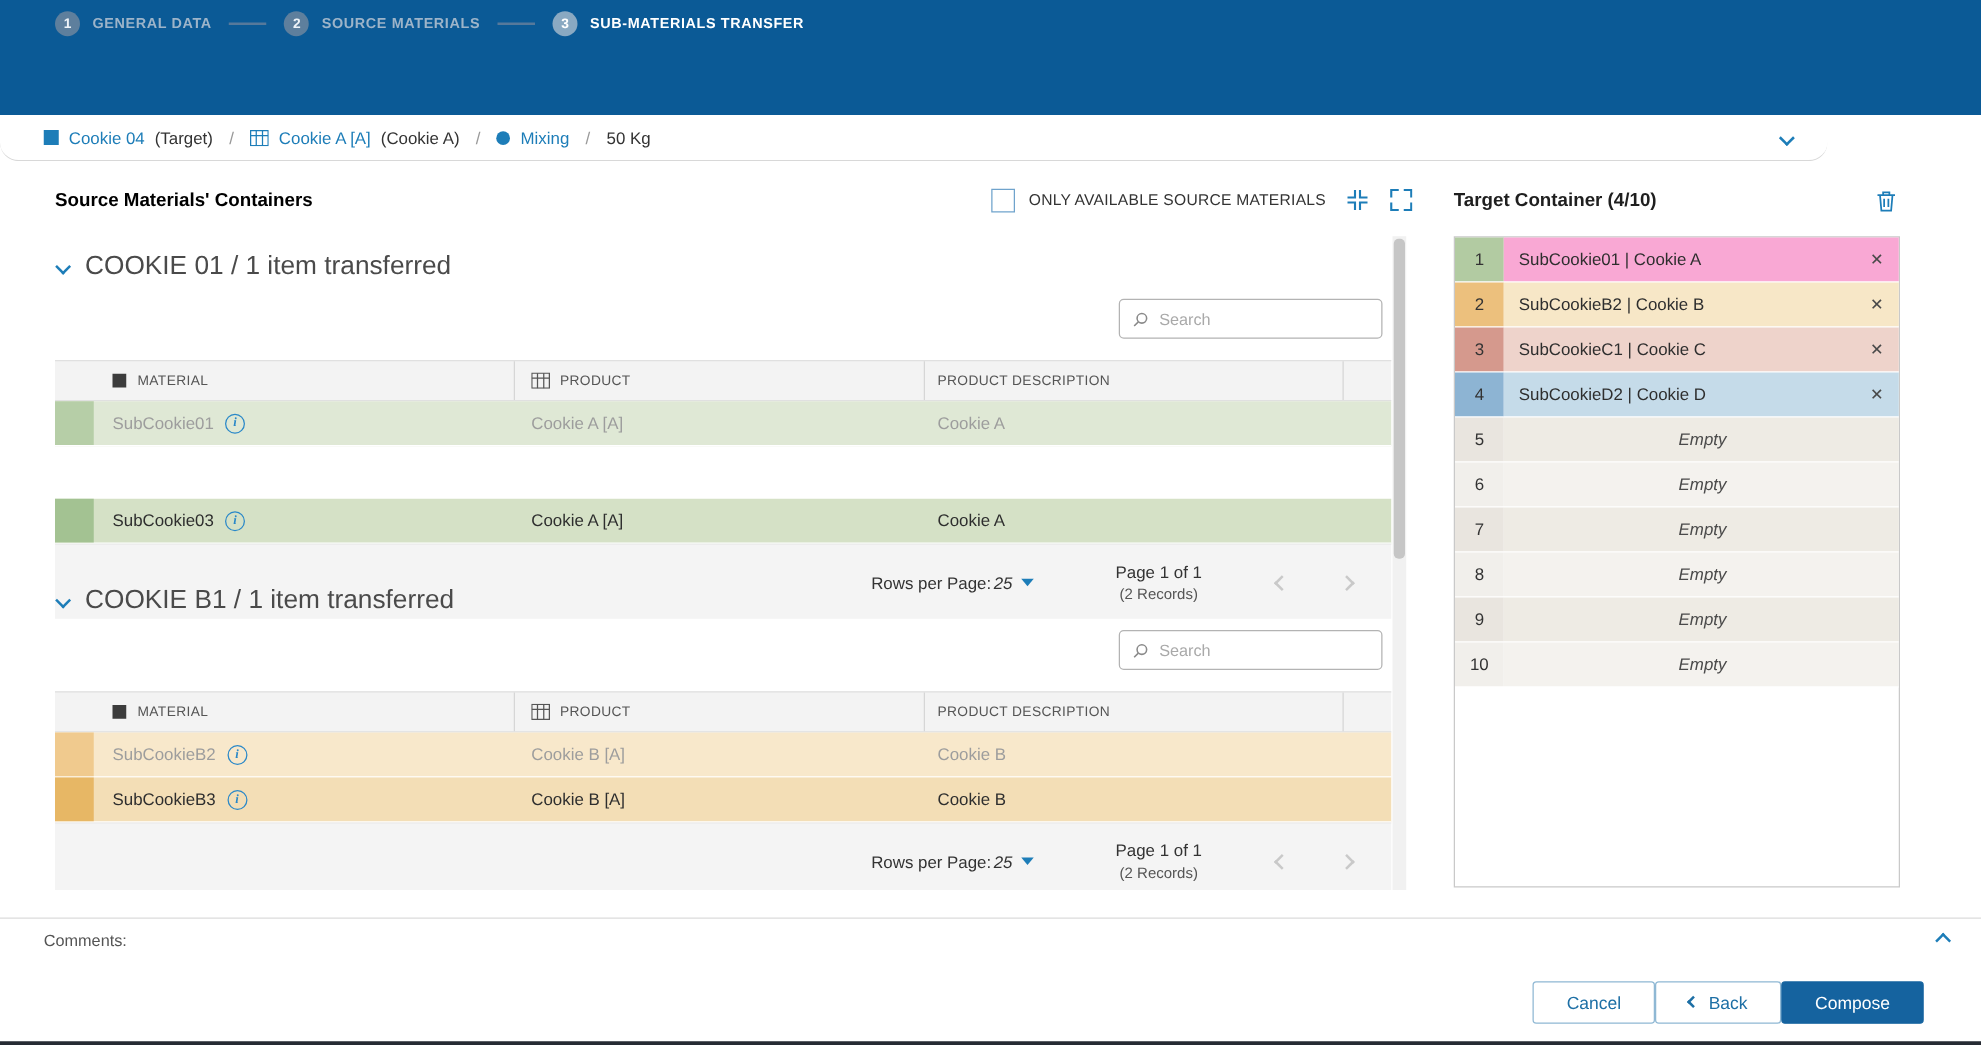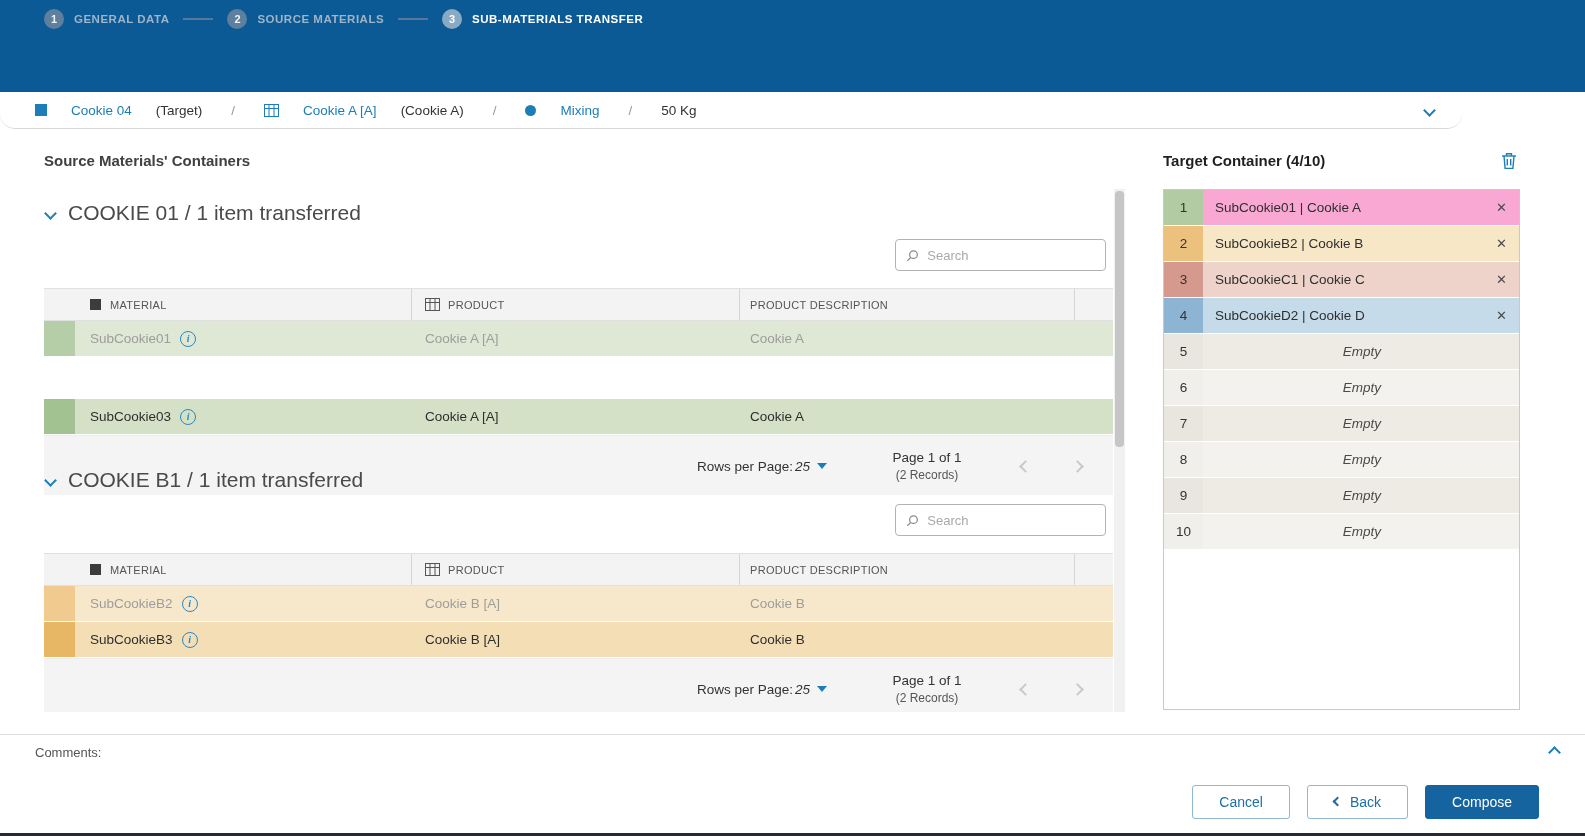--- a/index.html
+++ b/index.html
@@ -16,39 +16,39 @@
   .help-btn { margin-left:auto; width:22px; height:22px; border:1.5px solid #fff; border-radius:50%; display:flex; align-items:center; justify-content:center; font-size:13px; font-weight:700; cursor:default; }
   .stepper { display:flex; align-items:center; padding-left:44px; height:38px; }
   .step { display:flex; align-items:center; gap:10px; }
   .step-circle { width:20px; height:20px; border-radius:50%; background:#5e7f9d; color:#eef3f8; font-size:11px; display:flex; align-items:center; justify-content:center; font-weight:700; }
   .step-label { font-size:11.5px; letter-spacing:.5px; color:#9db4c9; font-weight:700; }
   .step.active .step-circle { background:#8aa9c2; color:#fff; }
   .step.active .step-label { color:#ffffff; }
   .step-dash { width:30px; height:2px; background:#56799b; margin:0 14px; }
 
   
-  .breadcrumb { position:absolute; top:92px; left:0; width:1462px; height:37px; border-bottom:1px solid #d8d8d8; display:flex; align-items:center; padding:0 22px 0 35px; font-size:13.5px; gap:24px; background:#fff;border-radius:15px; }
+  .breadcrumb { position:absolute; top:92px; left:0; width:1462px; height:37px; border-bottom:1px solid #d8d8d8; display:flex; align-items:center; padding:0 22px 0 35px; font-size:13.5px; gap:8px; background:#fff;border-radius:15px; }
   .bc-link { color:#1d7db8; cursor:pointer; }
   .bc-plain { color:#333; }
   .bc-sep { color:#999; margin:0 5px; }
   .bc-square { width:12px; height:12px; background:#1d7db8; display:inline-block; }
   .bc-dot { width:11px; height:11px; border-radius:50%; background:#1d7db8; display:inline-block; }
   .bc-chevron { margin-left:auto; display:flex; align-items:center; padding-right:6px; }
 
   
   .chev { display:inline-block; width:9px; height:9px; border-right:2px solid #1d7db8; border-bottom:2px solid #1d7db8; }
   .chev.down { transform:rotate(45deg); }
   .chev.up { transform:rotate(-135deg); }
   .chev.left { transform:rotate(135deg); }
   .chev.right { transform:rotate(-45deg); }
   .chev.gray { border-color:#c9c9c9; }
   .chev.small { width:7px; height:7px; }
 
   
-  .main-title { position:absolute; top:152px; left:44px; font-size:15px; font-weight:700; color:#404040; }
+  .main-title { position:absolute; top:152px; left:44px; font-size:15px; font-weight:700; color:#000000; }
   .filter-row { position:absolute; top:150px; left:793px; display:flex; align-items:center; gap:11px; }
   .checkbox { width:19px; height:19px; border:1px solid #6fa3cc; background:#fff; cursor:pointer; }
   .filter-label { font-size:12.5px; color:#333; letter-spacing:.2px; }
   .icon-btn { width:20px; height:20px; display:flex; align-items:center; justify-content:center; cursor:pointer; margin-left:4px; }
 
   .section-header { position:absolute; left:46px; display:flex; align-items:center; gap:13px; cursor:pointer; }
   .section-title { font-size:21px; color:#4a4a4a; }
 
   .searchbox { position:absolute; left:895px; width:211px; height:32px; border:1px solid #b3b3b3; border-radius:4px; display:flex; align-items:center; padding:0 10px; gap:8px; background:#fff; }
   .searchbox input { border:none; outline:none; font-size:13px; width:100%; color:#333; background:transparent; font-family:"Liberation Sans", sans-serif; }
@@ -104,21 +104,21 @@
   .s1 .slot-num { background:#b2cba2; } .s1 .slot-label { background:#f9a8d4; }
   .s2 .slot-num { background:#ecc07d; } .s2 .slot-label { background:#f7e7c7; }
   .s3 .slot-num { background:#d5998d; } .s3 .slot-label { background:#eed3cb; }
   .s4 .slot-num { background:#8db4d3; } .s4 .slot-label { background:#c5dbe9; }
   .ea .slot-num { background:#e9e5df; } .ea .slot-label { background:#eeebe4; }
   .eb .slot-num { background:#f1efeb; } .eb .slot-label { background:#f4f2ee; }
 
   
   .comments-bar { position:absolute; top:734px; left:0; width:1585px; height:36px; border-top:1px solid #dcdcdc; display:flex; align-items:center; padding:0 26px 0 35px; font-size:13px; color:#555; background:#fff; }
   .comments-chev { margin-left:auto; display:flex; align-items:center; cursor:pointer; }
-  .action-bar { position:absolute; top:770px; left:0; width:1585px; height:63px; display:flex; align-items:center; justify-content:flex-end; gap:17px; padding-right:46px; background:#fff; }
+  .action-bar { position:absolute; top:770px; left:0; width:1585px; height:63px; display:flex; align-items:center; justify-content:flex-end; padding-right:46px; background:#fff; }
   .btn { height:34px; border-radius:3px; font-size:14px; display:flex; align-items:center; justify-content:center; padding:0 26px; cursor:pointer; font-family:"Liberation Sans", sans-serif; gap:9px; }
   .btn-outline { background:#fff; border:1px solid #8fb8d4; color:#1d6fa5; }
   .btn-primary { background:#15639f; border:1px solid #15639f; color:#fff; }
   .btn .chev { border-color:#1d6fa5; }
 </style>
 </head>
 <body>
 
 <div class="page">
 
@@ -161,20 +161,40 @@
     <span class="bc-link">Mixing</span>
     <span class="bc-sep">/</span>
     <span class="bc-plain">50 Kg</span>
     <span class="bc-chevron">
         <span class="chev down"></span>
       </span>
   </div>
 
   <div class="main-title">Source Materials' Containers</div>
 
+  <div class="filter-row">
+    <span class="checkbox"></span>
+    <span class="filter-label">ONLY AVAILABLE SOURCE MATERIALS</span>
+    <span class="icon-btn">
+      <svg width="18" height="18" viewBox="0 0 18 18" fill="none" stroke="#1d7db8" stroke-width="1.7">
+          <path d="M7 1v6H1"></path>
+          <path d="M11 1v6h6"></path>
+          <path d="M7 17v-6H1"></path>
+          <path d="M11 17v-6h6"></path>
+        </svg>
+    </span>
+    <span class="icon-btn">
+      <svg width="18" height="18" viewBox="0 0 18 18" fill="none" stroke="#1d7db8" stroke-width="1.7">
+          <path d="M1 7V1h6"></path>
+          <path d="M11 1h6v6"></path>
+          <path d="M17 11v6h-6"></path>
+          <path d="M7 17H1v-6"></path>
+        </svg>
+    </span>
+  </div>
 
   <div class="section-header" style="top:201px">
     <span class="chev down"></span>
     <span class="section-title">COOKIE 01 / 1 item transferred</span>
   </div>
 
   <div class="searchbox" style="top:239px">
     <svg width="15" height="15" viewBox="0 0 16 16">
         <circle cx="9" cy="7" r="4.6" fill="none" stroke="#8a8a8a" stroke-width="1.5"></circle>
         <line x1="5.6" y1="10.4" x2="1.6" y2="14.4" stroke="#8a8a8a" stroke-width="1.5"></line>

